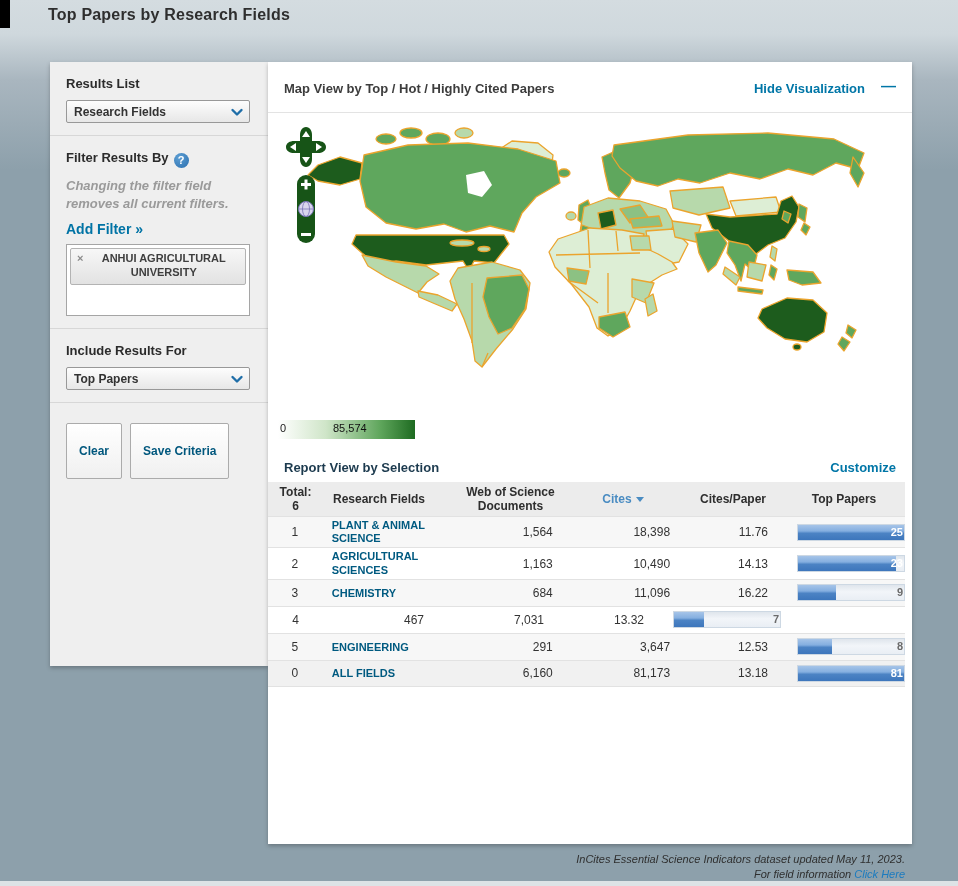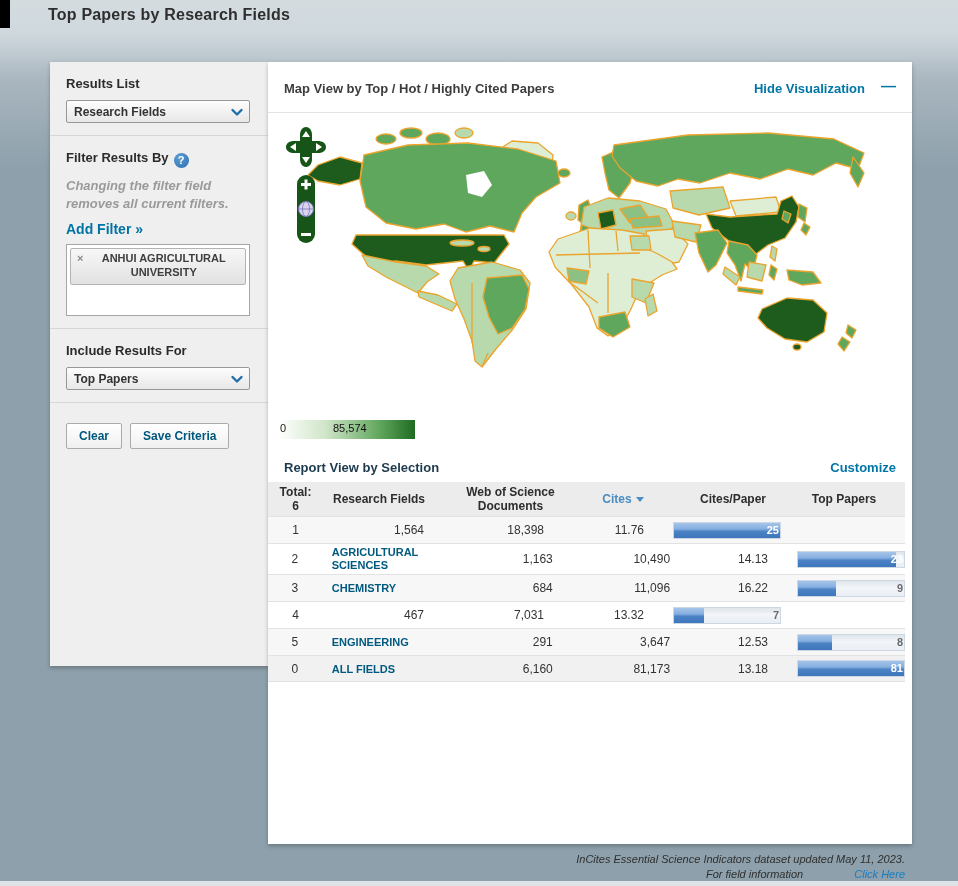--- a/index.html
+++ b/index.html
@@ -23,21 +23,21 @@
   .help-icon { display:inline-block; width:15px; height:15px; border-radius:50%; background:radial-gradient(circle at 35% 30%, #5d9fd4, #2a6eae);
     color:#fff; font-size:11px; font-weight:bold; text-align:center; line-height:15px; vertical-align:-2px; margin-left:5px; }
   .sb-note { font-size:13px; font-style:italic; font-weight:bold; color:#9a9a9a; line-height:1.35; margin-bottom:8px; }
   .add-filter { font-size:14px; font-weight:bold; color:#0073a5; cursor:pointer; display:inline-block; margin-bottom:7px; }
   .filter-listbox { width:184px; height:72px; background:#fff; border:1px solid #a5a5a5; padding:3px; }
   .filter-chip { background:linear-gradient(#f7f7f7,#e2e2e2); border:1px solid #b3b3b3; border-radius:2px; padding:3px 6px 4px 6px;
     display:flex; gap:5px; cursor:default; }
   .chip-x { color:#8a8a8a; font-size:11px; font-weight:bold; line-height:13px; cursor:pointer; }
   .chip-text { font-size:11px; font-weight:bold; color:#3e3e3e; line-height:1.25;text-align:center; }
   .sb-buttons { padding:20px 16px; display:flex; gap:8px; }
-  .btn { background:linear-gradient(#ffffff,#f0f0f0); border:1px solid #ababab; border-radius:2px; padding:5px 12px;
+  .btn { background:linear-gradient(#ffffff,#f0f0f0); border:1px solid #ababab; border-radius:2px; padding:20px 12px;
     font-size:12px; font-weight:bold; color:#00577d; cursor:pointer; font-family:"Liberation Sans",sans-serif; }
 
   
   .main { position:absolute; left:268px; top:62px; width:644px; height:782px; background:#fff; box-shadow:0 2px 4px rgba(0,0,0,.25); }
   .map-header { height:51px; display:flex; justify-content:space-between; align-items:center; padding:2px 16px 0 16px; border-bottom:1px solid #e3e3e3; }
   .map-title { font-size:13px; font-weight:bold; color:#3d3d3d; }
   .hide-link { font-size:13px; font-weight:bold; color:#0076a7; cursor:pointer; display:flex; align-items:flex-start; gap:16px; }
   .hide-minus { font-weight:bold; font-size:15px; line-height:10px; }
 
   .map-wrap { position:relative; height:340px; background:#fff; overflow:hidden; }
@@ -70,21 +70,21 @@
   .sort-tri { width:0; height:0; border-left:4px solid transparent; border-right:4px solid transparent; border-top:5px solid #4a8cc2; display:inline-block; }
   .field-link { color:#005a80; font-weight:bold; font-size:11px; line-height:1.2; cursor:pointer; overflow-wrap:anywhere; display:inline-block; }
   .bar-track { position:relative; margin-left:25px; width:108px; height:17px; background:linear-gradient(#dfe5ec,#f2f5f9 45%,#e9eef4); border:1px solid #cdd8e3; }
   .bar-fill { position:absolute; left:0; top:0; bottom:0; background:linear-gradient(#a6c4e8,#85afe0 40%,#4c83c4 55%,#3d76bc); }
   .bar-val { position:absolute; right:1px; top:1px; font-size:11px; font-weight:bold; }
   .bar-val.on-fill { color:#fff; }
   .bar-val.on-track { color:#6b6b6b; }
 
   
   .footer { position:absolute; right:53px; top:852px; text-align:right; font-size:11px; font-style:italic; color:#2f2f2f; line-height:1.35; }
-  .footer .click-here { color:#1b7bbf; cursor:pointer;margin-left:48px; }
+  .footer .click-here { color:#1b7bbf; cursor:pointer; }
   .bottom-strip { position:absolute; left:0; top:881px; width:958px; height:5px; background:#dde3e6; }
 
   svg { display:block; }
 </style>
 <style>.mc-dark{fill:#1d5c1d} .mc-med{fill:#5fa75d} .mc-med2{fill:#8cc183} .mc-light{fill:#b7d9ab} .mc-xlight{fill:#ddeed5}</style></head>
 <body>
 
 <div class="black-corner"></div>
 <div class="page-title">Top Papers by Research Fields</div>
 
@@ -276,20 +276,21 @@
             <span>Cites</span>
             <span class="sort-tri"></span>
           </span>
       </div>
       <div class="c-cpp">Cites/Paper</div>
       <div class="c-bar">Top Papers</div>
     </div>
     <div id="table-body">
         <div class="tbl-row">
     <div class="c-rank">1</div>
+    <div class="c-field"><span class="field-link">PLANT &amp; ANIMAL SCIENCE</span></div>
     <div class="c-wos">1,564</div>
     <div class="c-cites">18,398</div>
     <div class="c-cpp">11.76</div>
     <div class="c-bar">
       <div class="bar-track">
         <div class="bar-fill" style="width: 100%;"></div>
         <span class="bar-val on-fill">25</span>
       </div>
     </div>
   </div>

